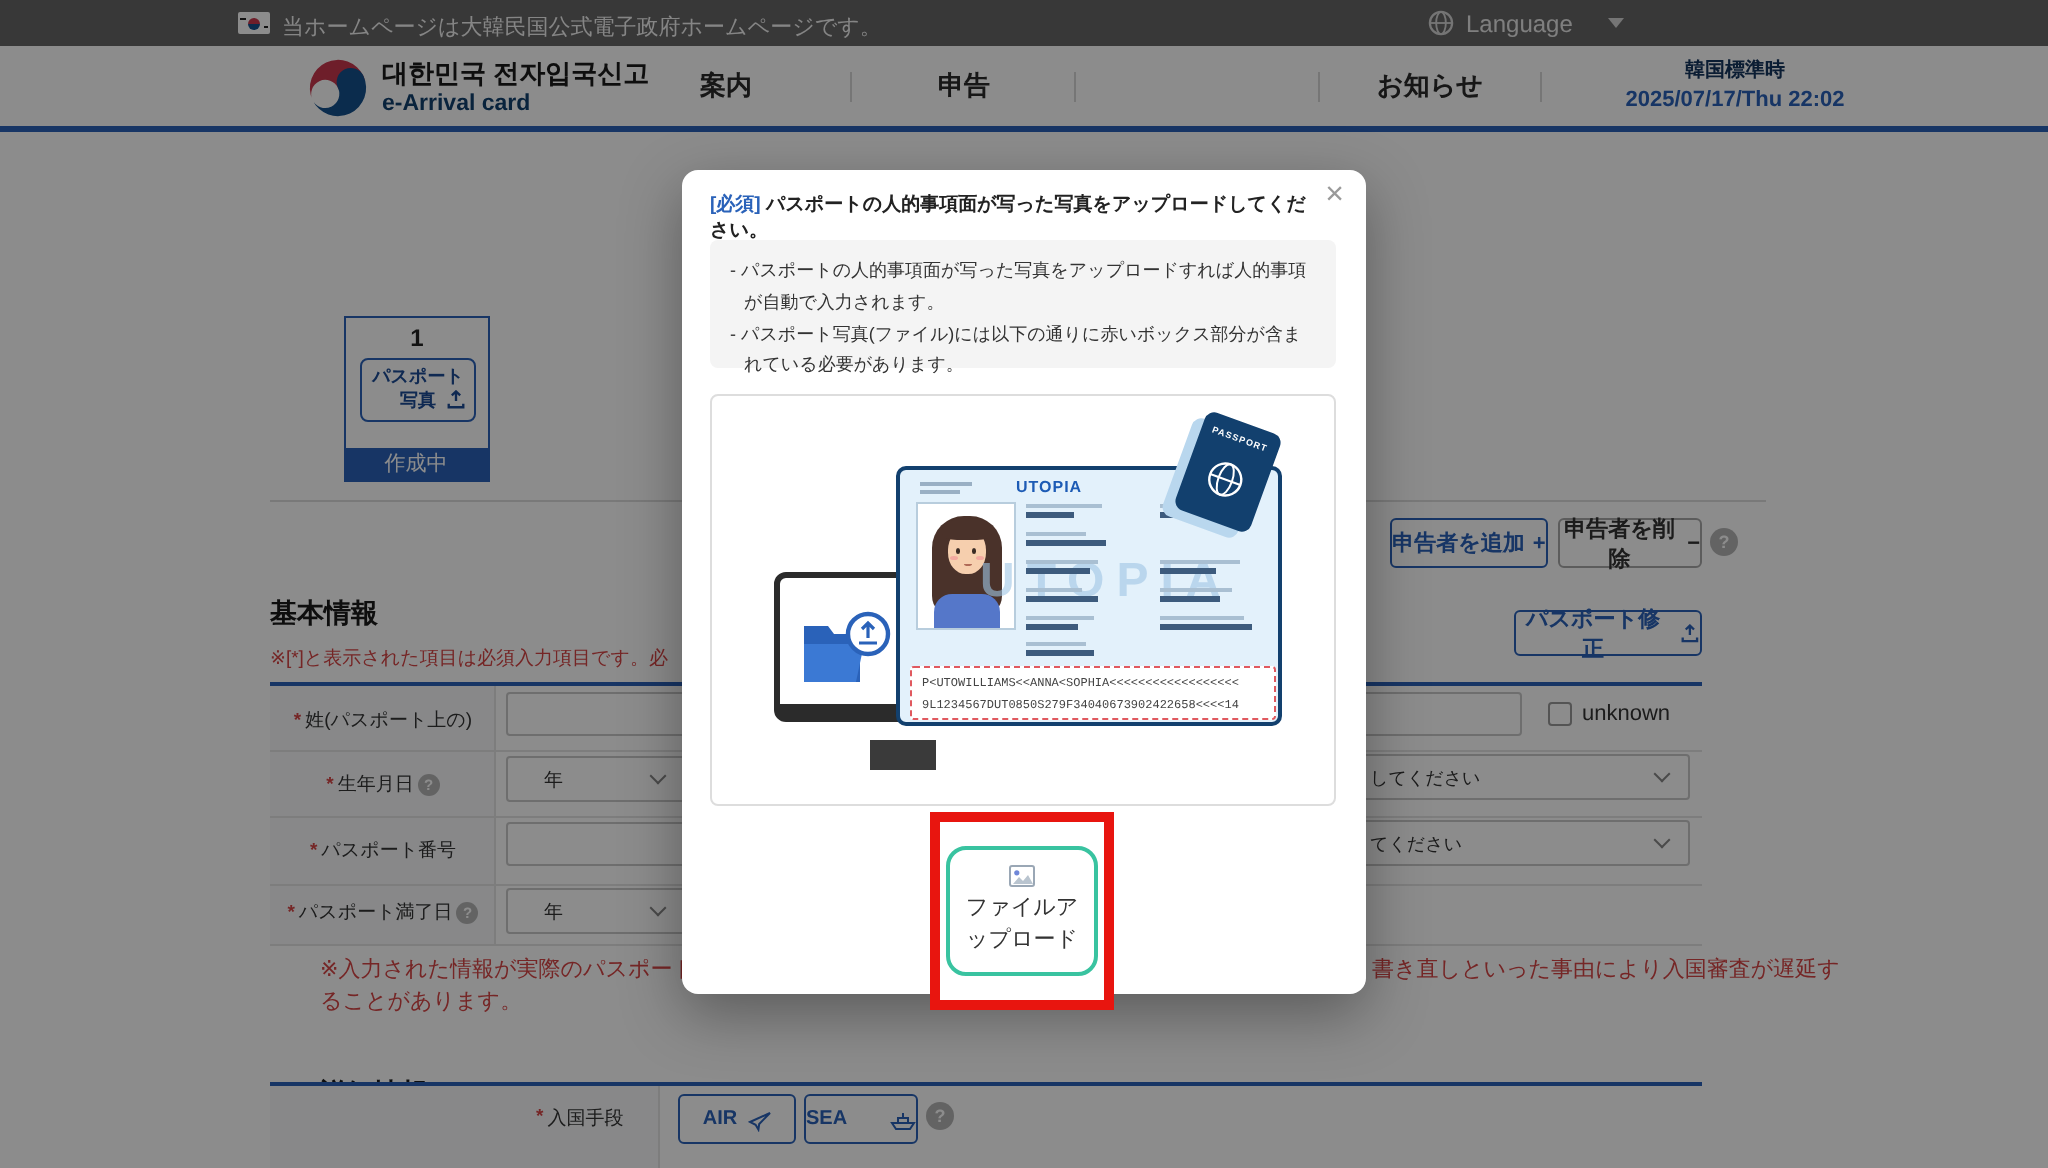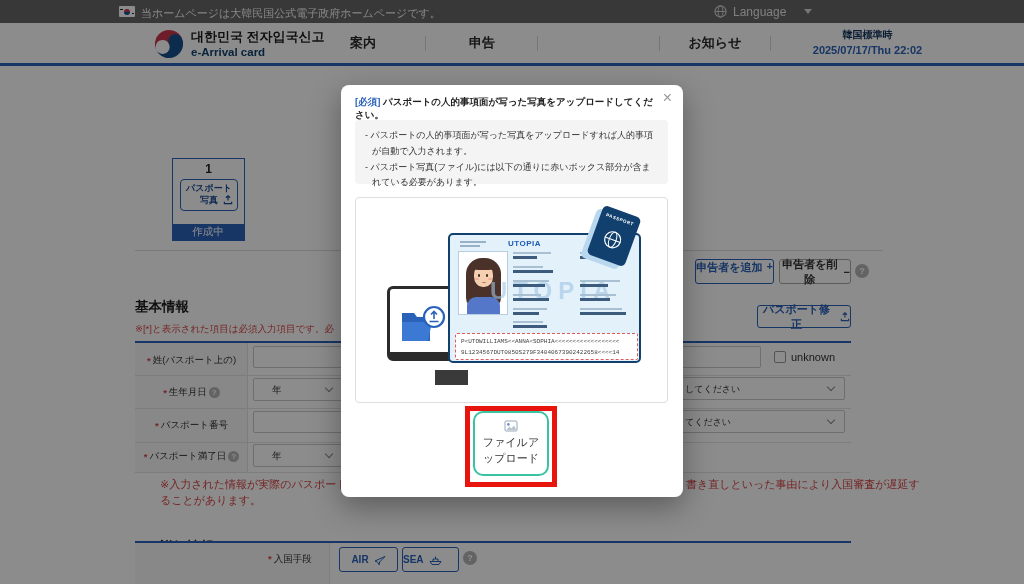--- a/index.html
+++ b/index.html
@@ -38,21 +38,21 @@
   .app-num { text-align:center; font-size:12px; font-weight:bold; color:#222; margin-top:3px; }
   .photo-btn { position:absolute; left:7px; top:20px; width:58px; height:32px; border:1px solid #2a62b9; border-radius:4px;
                background:#fff; font-size:9px; font-weight:bold; color:#1d4c96; display:flex; align-items:center; justify-content:center; text-align:center; line-height:1.3; }
   .photo-btn .lbl { width:46px; }
   .photo-btn svg { position:absolute; right:4px; bottom:5px; }
   .app-status { position:absolute; left:-1.5px; bottom:-1.5px; width:73px; height:17px; background:#2a62b9; color:#fff;
                 font-size:10.5px; display:flex; align-items:center; justify-content:center; }
   .hdiv { position:absolute; left:135px; top:250px; width:748px; height:1px; background:#dcdcdc; }
 
   .btn-add { position:absolute; left:695px; top:259px; width:79px; height:25px; background:#fff; border:1.5px solid #2a62b9;
-             border-radius:3px; color:#2a62b9; font-size:11px; font-weight:bold; display:flex; justify-content:center; gap:4px; }
+             border-radius:3px; color:#2a62b9; font-size:11px; font-weight:bold; display:flex; align-items:center; justify-content:center; gap:4px; }
   .btn-remove { position:absolute; left:779px; top:259px; width:72px; height:25px; background:#fff; border:1px solid #a8a8a8;
                 border-radius:3px; color:#333; font-size:11px; font-weight:bold; display:flex; align-items:center; justify-content:center; gap:4px; }
   .qmark { position:absolute; width:14px; height:14px; border-radius:50%; background:#b5b5b5; color:#fff; font-size:9px;
            font-weight:bold; display:flex; align-items:center; justify-content:center; }
   .btn-edit { position:absolute; left:757px; top:305px; width:94px; height:23px; background:#fff; border:1.5px solid #2a62b9;
               border-radius:3px; color:#2a62b9; font-size:11px; font-weight:bold; display:flex; align-items:center; justify-content:center; gap:5px; }
 
   .section-title { position:absolute; font-size:13.5px; font-weight:bold; color:#1a1a1a; }
   .req-note { position:absolute; left:135px; top:323px; font-size:9.5px; color:#d64545; }
 
@@ -73,21 +73,21 @@
   .chk-lbl { position:absolute; left:791px; top:351px; font-size:11px; color:#333; }
 
   .warn { position:absolute; font-size:11px; color:#d64545; }
 
   .detail-underline { position:absolute; left:135px; top:541px; width:716px; height:2px; background:#2a62b9; }
   .detail-label-cell { position:absolute; left:135px; top:543px; width:195px; height:41px; background:#f7f8fa; border-right:1px solid #e3e3e3; }
   .entry-label { position:absolute; left:268px; top:553px; font-size:9.5px; color:#333; display:flex; gap:2px; }
   .btn-air { position:absolute; left:339px; top:547px; width:59px; height:25px; background:#fff; border:1px solid #2a62b9;
              border-radius:3px; color:#2a62b9; font-size:10px; font-weight:bold; display:flex; align-items:center; justify-content:center; gap:5px; }
   .btn-sea { position:absolute; left:402px; top:547px; width:57px; height:25px; background:#fff; border:1px solid #2a62b9;
-             border-radius:3px; color:#2a62b9; font-size:10px; font-weight:bold; display:flex; align-items:center; justify-content:flex-start; gap:5px; }
+             border-radius:3px; color:#2a62b9; font-size:10px; font-weight:bold; display:flex; align-items:center; justify-content:space-between; gap:5px; }
 
   
   .overlay { position:absolute; inset:0; background:rgba(0,0,0,0.45); }
   .modal { position:absolute; left:341px; top:85px; width:342px; height:412px; background:#fff; border-radius:8px;
            box-shadow:0 10px 30px rgba(0,0,0,.35); }
   .modal-title { position:absolute; left:14px; top:11px; width:300px; font-size:9.5px; font-weight:bold; color:#222; }
   .modal-title .badge { color:#2a62b9; }
   .modal-close { position:absolute; right:11px; top:5px; font-size:16px; color:#9a9a9a; background:none; border:none; line-height:1; cursor:pointer; }
   .modal-info { position:absolute; left:14px; top:35px; width:313px; height:64px; background:#f4f4f4; border-radius:4px;
                 padding:8px 10px; font-size:9px; color:#333; line-height:1.75; }
@@ -114,22 +114,22 @@
   .pp-pair i { display:block; height:2px; background:#a9bfd2; margin-bottom:2px; }
   .pp-pair b { display:block; height:3px; background:#3d5b7d; }
   .pp-mrz { position:absolute; left:5px; top:98px; width:183px; height:27px; border:1.5px dashed #e0595f; border-radius:2px;
             background:#fff; font-family:"Liberation Mono","DejaVu Sans Mono",monospace; font-size:6px; color:#444;
             line-height:1.8; padding:3px 5px; white-space:nowrap; overflow:hidden; }
   .booklet { position:absolute; left:238px; top:12px; width:40px; height:52px; background:#12406e; border-radius:5px;
              transform:rotate(20deg); box-shadow:-5px 5px 0 #b9d7ee; }
   .booklet .word { position:absolute; left:0; top:6px; width:40px; text-align:center; font-size:4.5px; color:#fff; letter-spacing:.6px; font-weight:bold; }
   .booklet svg { position:absolute; left:10px; top:20px; }
 
-  .upload-highlight { position:absolute; left:124px; top:321px; width:92px; height:81px; border:5px solid #e8150f; background:#fff;
-                      display:flex; justify-content:center; }
+  .upload-highlight { position:absolute; left:124px; top:321px; width:92px; height:99px; border:5px solid #e8150f; background:#fff;
+                      display:flex; align-items:center; justify-content:center; }
   .upload-btn { width:76px; height:65px; background:#fff; border:2px solid #39c3a0; border-radius:10px; display:flex;
                 flex-direction:column; align-items:center; justify-content:center; gap:2px; cursor:pointer; }
   .upload-btn .lbl { width:62px; font-size:11px; color:#333; text-align:center; line-height:1.45; }
 </style>
 </head>
 <body>
 
 <div class="stage">
 
   <div class="notice-bar">

